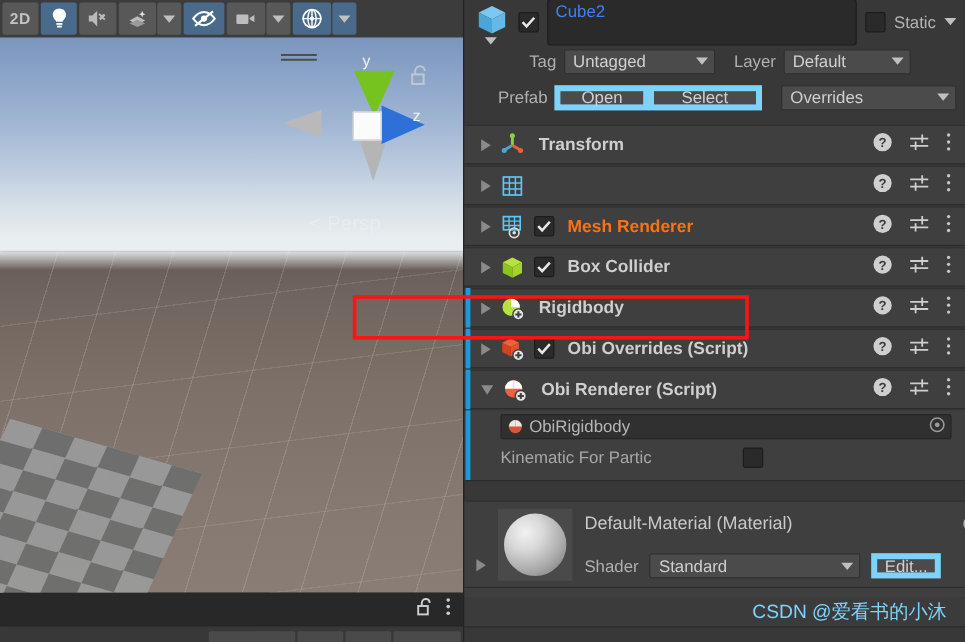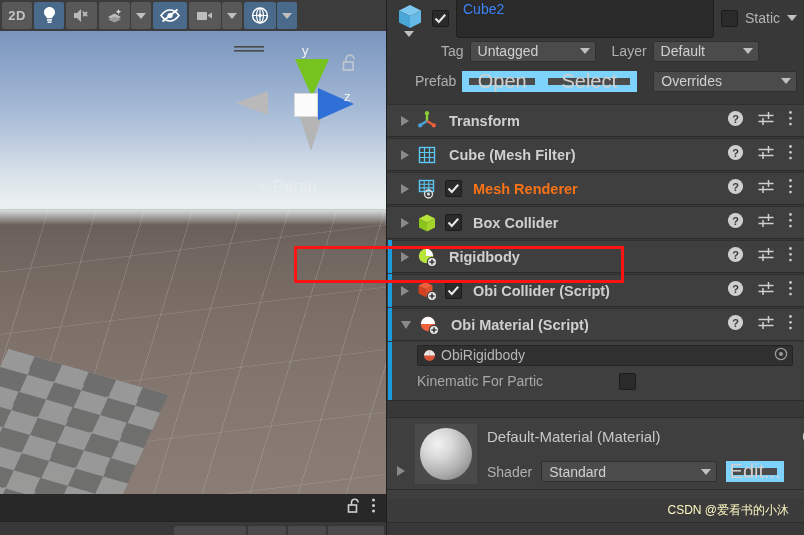--- a/index.html
+++ b/index.html
@@ -148,23 +148,23 @@
     border-right: 5px solid transparent; border-top: 6px solid #c0c0c0; }
 
   #tag-row, #prefab-row { display: flex; align-items: center; height: 30px; gap: 6px; padding: 0 8px; }
   .fld-lbl { color: #b0b0b0; font-size: 14px; white-space: nowrap; }
   .popup {
     background: #4b4b4b; border: 1px solid #303030; border-radius: 2px;
     height: 21px; display: flex; align-items: center; justify-content: space-between;
     padding: 0 5px 0 7px; color: #d0d0d0; font-size: 14px; cursor: pointer; gap: 8px;
   }
   .btn {
-    background: #4b4b4b; border: 7px solid #7dd3fc;
+    background: #4b4b4b; border: 5px solid #7dd3fc;
     height: 21px; display: flex; align-items: center; justify-content: center;
-    color: #d0d0d0; font-size: 20px; cursor: pointer; padding: 0 14px;
+    color: #d0d0d0; font-size: 14px; cursor: pointer; padding: 0 14px;
   }
 
   
   #components { position: absolute; left: 0; top: 104px; width: 418px; }
   .comp-row {
     position: relative; height: 33px; background: #3f3f3f;
     border-top: 1px solid #303030; border-bottom: 1px solid #2c2c2c;
     display: flex; align-items: center; gap: 7px; padding-left: 14px;
     margin-bottom: 1px;
   }
@@ -207,21 +207,21 @@
   #mat-foldout { position: absolute; left: 10px; top: 48px; }
   #mat-title { position: absolute; left: 100px; top: 10px; color: #c8c8c8; font-size: 15px; }
   #mat-help { position: absolute; right: 42px; top: 10px; }
   #mat-kebab { position: absolute; right: 16px; top: 10px; }
   #shader-row { position: absolute; left: 100px; top: 43px; display: flex; align-items: center; gap: 9px; }
 
   #watermark {
     position: absolute; left: 0; top: 498px; width: 418px; height: 24px;
     display: flex; align-items: center; justify-content: flex-end;
     padding-right: 16px;
-    color: #fef9c3; font-size: 12px;
+    color: #7dd3fc; font-size: 16px;
     background: #3b3b3b;
   }
   #insp-bottomstrip {
     position: absolute; left: 0; top: 522px; width: 418px; height: 13px; background: #383838;
     border-top: 1px solid #2c2c2c;
   }
   #insp-partial-row {
     position: absolute; left: 0; top: 490px; width: 418px; height: 8px; background: #3f3f3f;
   }
 
@@ -452,21 +452,20 @@
           </span>
         </div>
         <div class="comp-row">
           <span class="foldout"></span>
           <span class="comp-icon">
             <svg width="22" height="22" viewBox="0 0 22 22">
               <rect x="3.5" y="3.5" width="15" height="15" fill="none" stroke="#5cc8f5" stroke-width="1.4"></rect>
               <path d="M8.5 3.5 V18.5 M13.5 3.5 V18.5 M3.5 8.5 H18.5 M3.5 13.5 H18.5" fill="none" stroke="#5cc8f5" stroke-width="1.2"></path>
             </svg>
           </span>
-          <span class="comp-name">Cube (Mesh Filter)</span>
           <span class="comp-right">
             <span><svg width="17" height="17" viewBox="0 0 17 17">
                 <circle cx="8.5" cy="8.5" r="7.6" fill="#cfcfcf"></circle>
                 <text x="8.5" y="12.6" font-size="11" font-family="Liberation Sans, sans-serif" font-weight="bold" text-anchor="middle" fill="#3a3a3a">?</text>
               </svg></span>
             <span><svg width="18" height="17" viewBox="0 0 18 17">
                 <path d="M1.5 5.5 H16.5 M1.5 11.5 H16.5" stroke="#cfcfcf" stroke-width="1.5"></path>
                 <path d="M11.5 2 V9 M6 8 V15" stroke="#cfcfcf" stroke-width="1.5"></path>
               </svg></span>
             <span><svg width="5" height="17" viewBox="0 0 5 17">
@@ -575,21 +574,21 @@
               <path d="M16.5 5.6 L9.5 9.2 L9.5 17 L16.5 13.4 Z" fill="#e44f2c"></path>
               <circle cx="16" cy="16" r="4.6" fill="#e6e6e6" stroke="#3f3f3f" stroke-width="1.2"></circle>
               <path d="M16 13.4 V18.6 M13.4 16 H18.6" fill="none" stroke="#3f3f3f" stroke-width="1.7"></path>
             </svg>
           </span>
           <span class="ck">
             <svg width="13" height="11" viewBox="0 0 13 11">
               <path d="M1.5 5.5 L4.8 9 L11.2 1.8" fill="none" stroke="#e8e8e8" stroke-width="2.1"></path>
             </svg>
           </span>
-          <span class="comp-name">Obi Collider (Script)</span>
+          <span class="comp-name">Obi Overrides (Script)</span>
           <span class="comp-right">
             <span><svg width="17" height="17" viewBox="0 0 17 17">
                 <circle cx="8.5" cy="8.5" r="7.6" fill="#cfcfcf"></circle>
                 <text x="8.5" y="12.6" font-size="11" font-family="Liberation Sans, sans-serif" font-weight="bold" text-anchor="middle" fill="#3a3a3a">?</text>
               </svg></span>
             <span><svg width="18" height="17" viewBox="0 0 18 17">
                 <path d="M1.5 5.5 H16.5 M1.5 11.5 H16.5" stroke="#cfcfcf" stroke-width="1.5"></path>
                 <path d="M11.5 2 V9 M6 8 V15" stroke="#cfcfcf" stroke-width="1.5"></path>
               </svg></span>
             <span><svg width="5" height="17" viewBox="0 0 5 17">
@@ -603,21 +602,21 @@
           <span class="foldout open"></span>
           <span class="comp-icon">
             <svg width="22" height="22" viewBox="0 0 22 22">
               <circle cx="10" cy="10" r="7.2" fill="#f0603a"></circle>
               <path d="M10 2.8 A7.2 7.2 0 0 1 17.2 10 L10 10 Z" fill="#ffffff"></path>
               <path d="M10 10 L2.8 10 A7.2 7.2 0 0 1 10 2.8 Z" fill="#ffffff"></path>
               <circle cx="16" cy="16" r="4.6" fill="#e6e6e6" stroke="#3f3f3f" stroke-width="1.2"></circle>
               <path d="M16 13.4 V18.6 M13.4 16 H18.6" fill="none" stroke="#3f3f3f" stroke-width="1.7"></path>
             </svg>
           </span>
-          <span class="comp-name">Obi Material (Script)</span>
+          <span class="comp-name">Obi Renderer (Script)</span>
           <span class="comp-right">
             <span><svg width="17" height="17" viewBox="0 0 17 17">
                 <circle cx="8.5" cy="8.5" r="7.6" fill="#cfcfcf"></circle>
                 <text x="8.5" y="12.6" font-size="11" font-family="Liberation Sans, sans-serif" font-weight="bold" text-anchor="middle" fill="#3a3a3a">?</text>
               </svg></span>
             <span><svg width="18" height="17" viewBox="0 0 18 17">
                 <path d="M1.5 5.5 H16.5 M1.5 11.5 H16.5" stroke="#cfcfcf" stroke-width="1.5"></path>
                 <path d="M11.5 2 V9 M6 8 V15" stroke="#cfcfcf" stroke-width="1.5"></path>
               </svg></span>
             <span><svg width="5" height="17" viewBox="0 0 5 17">

